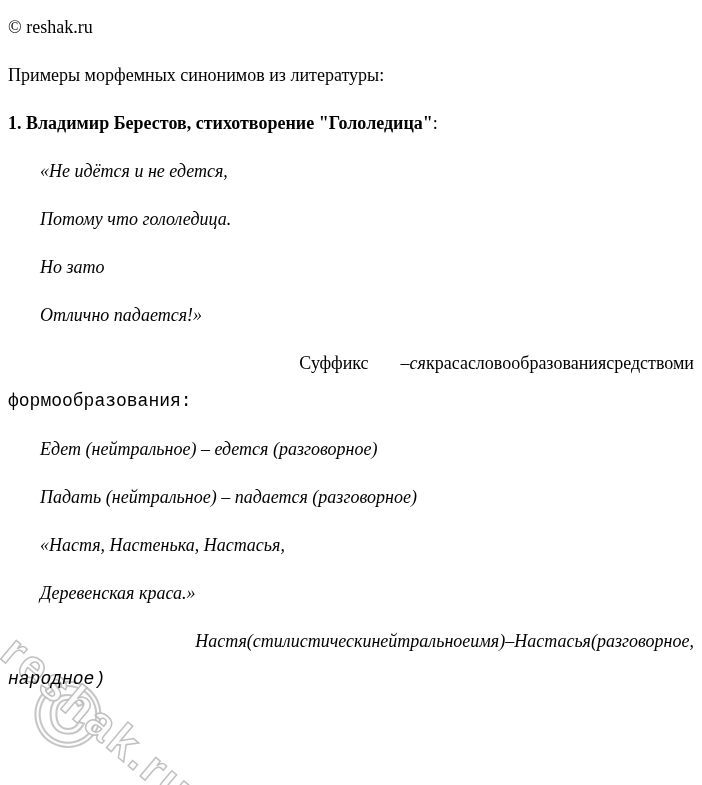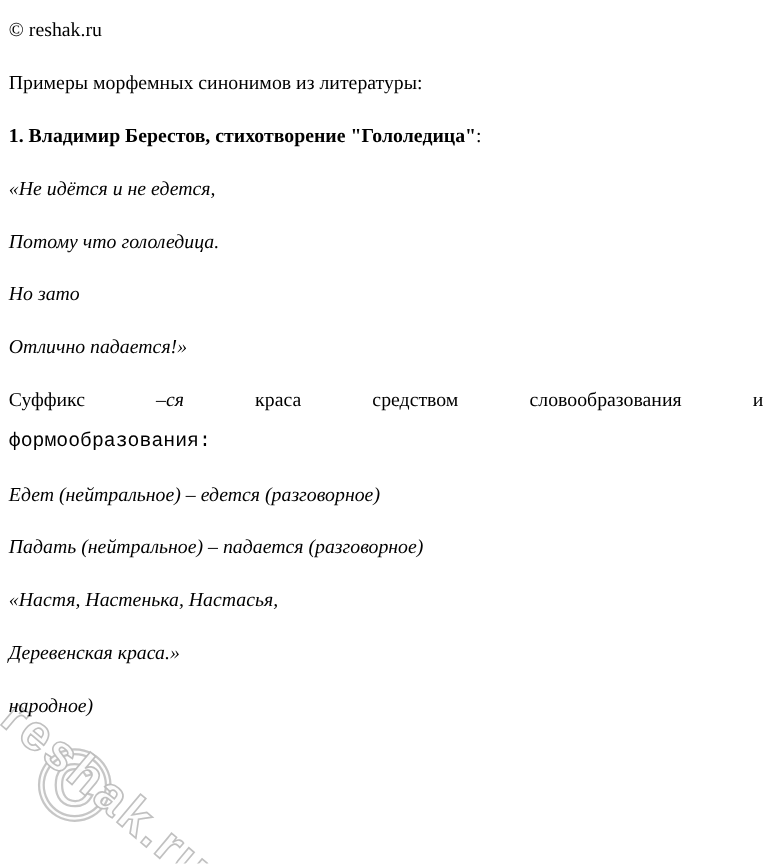--- a/index.html
+++ b/index.html
@@ -25,24 +25,24 @@
     margin: 0 0 10px 0;
     line-height: 38px;
     white-space: nowrap;
   }
   .header-row {
     display: flex;
     justify-content: space-between;
     align-items: baseline;
   }
   .bold { font-weight: bold; }
-  .italic { font-style: italic; }
+  .italic { font-style: italic; margin-left: 32px; }
   .jrow {
     display: flex;
-    justify-content: space-between;
+    justify-content: flex-end;
     line-height: 38px;
     margin: 0;
   }
   .jrow + .cont {
     margin-top: 0;
     font-family: Liberation Mono, monospace;
   }
   .para { margin: 0 0 10px 0; }
   .para .cont {
     line-height: 38px;
@@ -105,31 +105,40 @@
   <p class="line italic">«Не идётся и не едется,</p>
   <p class="line italic">Потому что гололедица.</p>
   <p class="line italic">Но зато</p>
   <p class="line italic">Отлично падается!»</p>
 
   <div class="para">
     <div class="jrow">
       <span>Суффикс</span>
       <span class="italic">–ся</span>
       <span>краса</span>
+      <span>словообразования</span>
       <span>средством</span>
-      <span>словообразования</span>
       <span>и</span>
     </div>
     <div class="cont">формообразования:</div>
   </div>
 
   <p class="line italic">Едет (нейтральное) – едется (разговорное)</p>
   <p class="line italic">Падать (нейтральное) – падается (разговорное)</p>
 
 
   <p class="line italic">«Настя, Настенька, Настасья,</p>
   <p class="line italic">Деревенская краса.»</p>
 
   <div class="para italic">
+    <div class="jrow">
+      <span>Настя</span>
+      <span>(стилистически</span>
+      <span>нейтральное</span>
+      <span>имя)</span>
+      <span>–</span>
+      <span>Настасья</span>
+      <span>(разговорное,</span>
+    </div>
     <div class="cont">народное)</div>
   </div>
 
 </div>
 
 </body></html>

